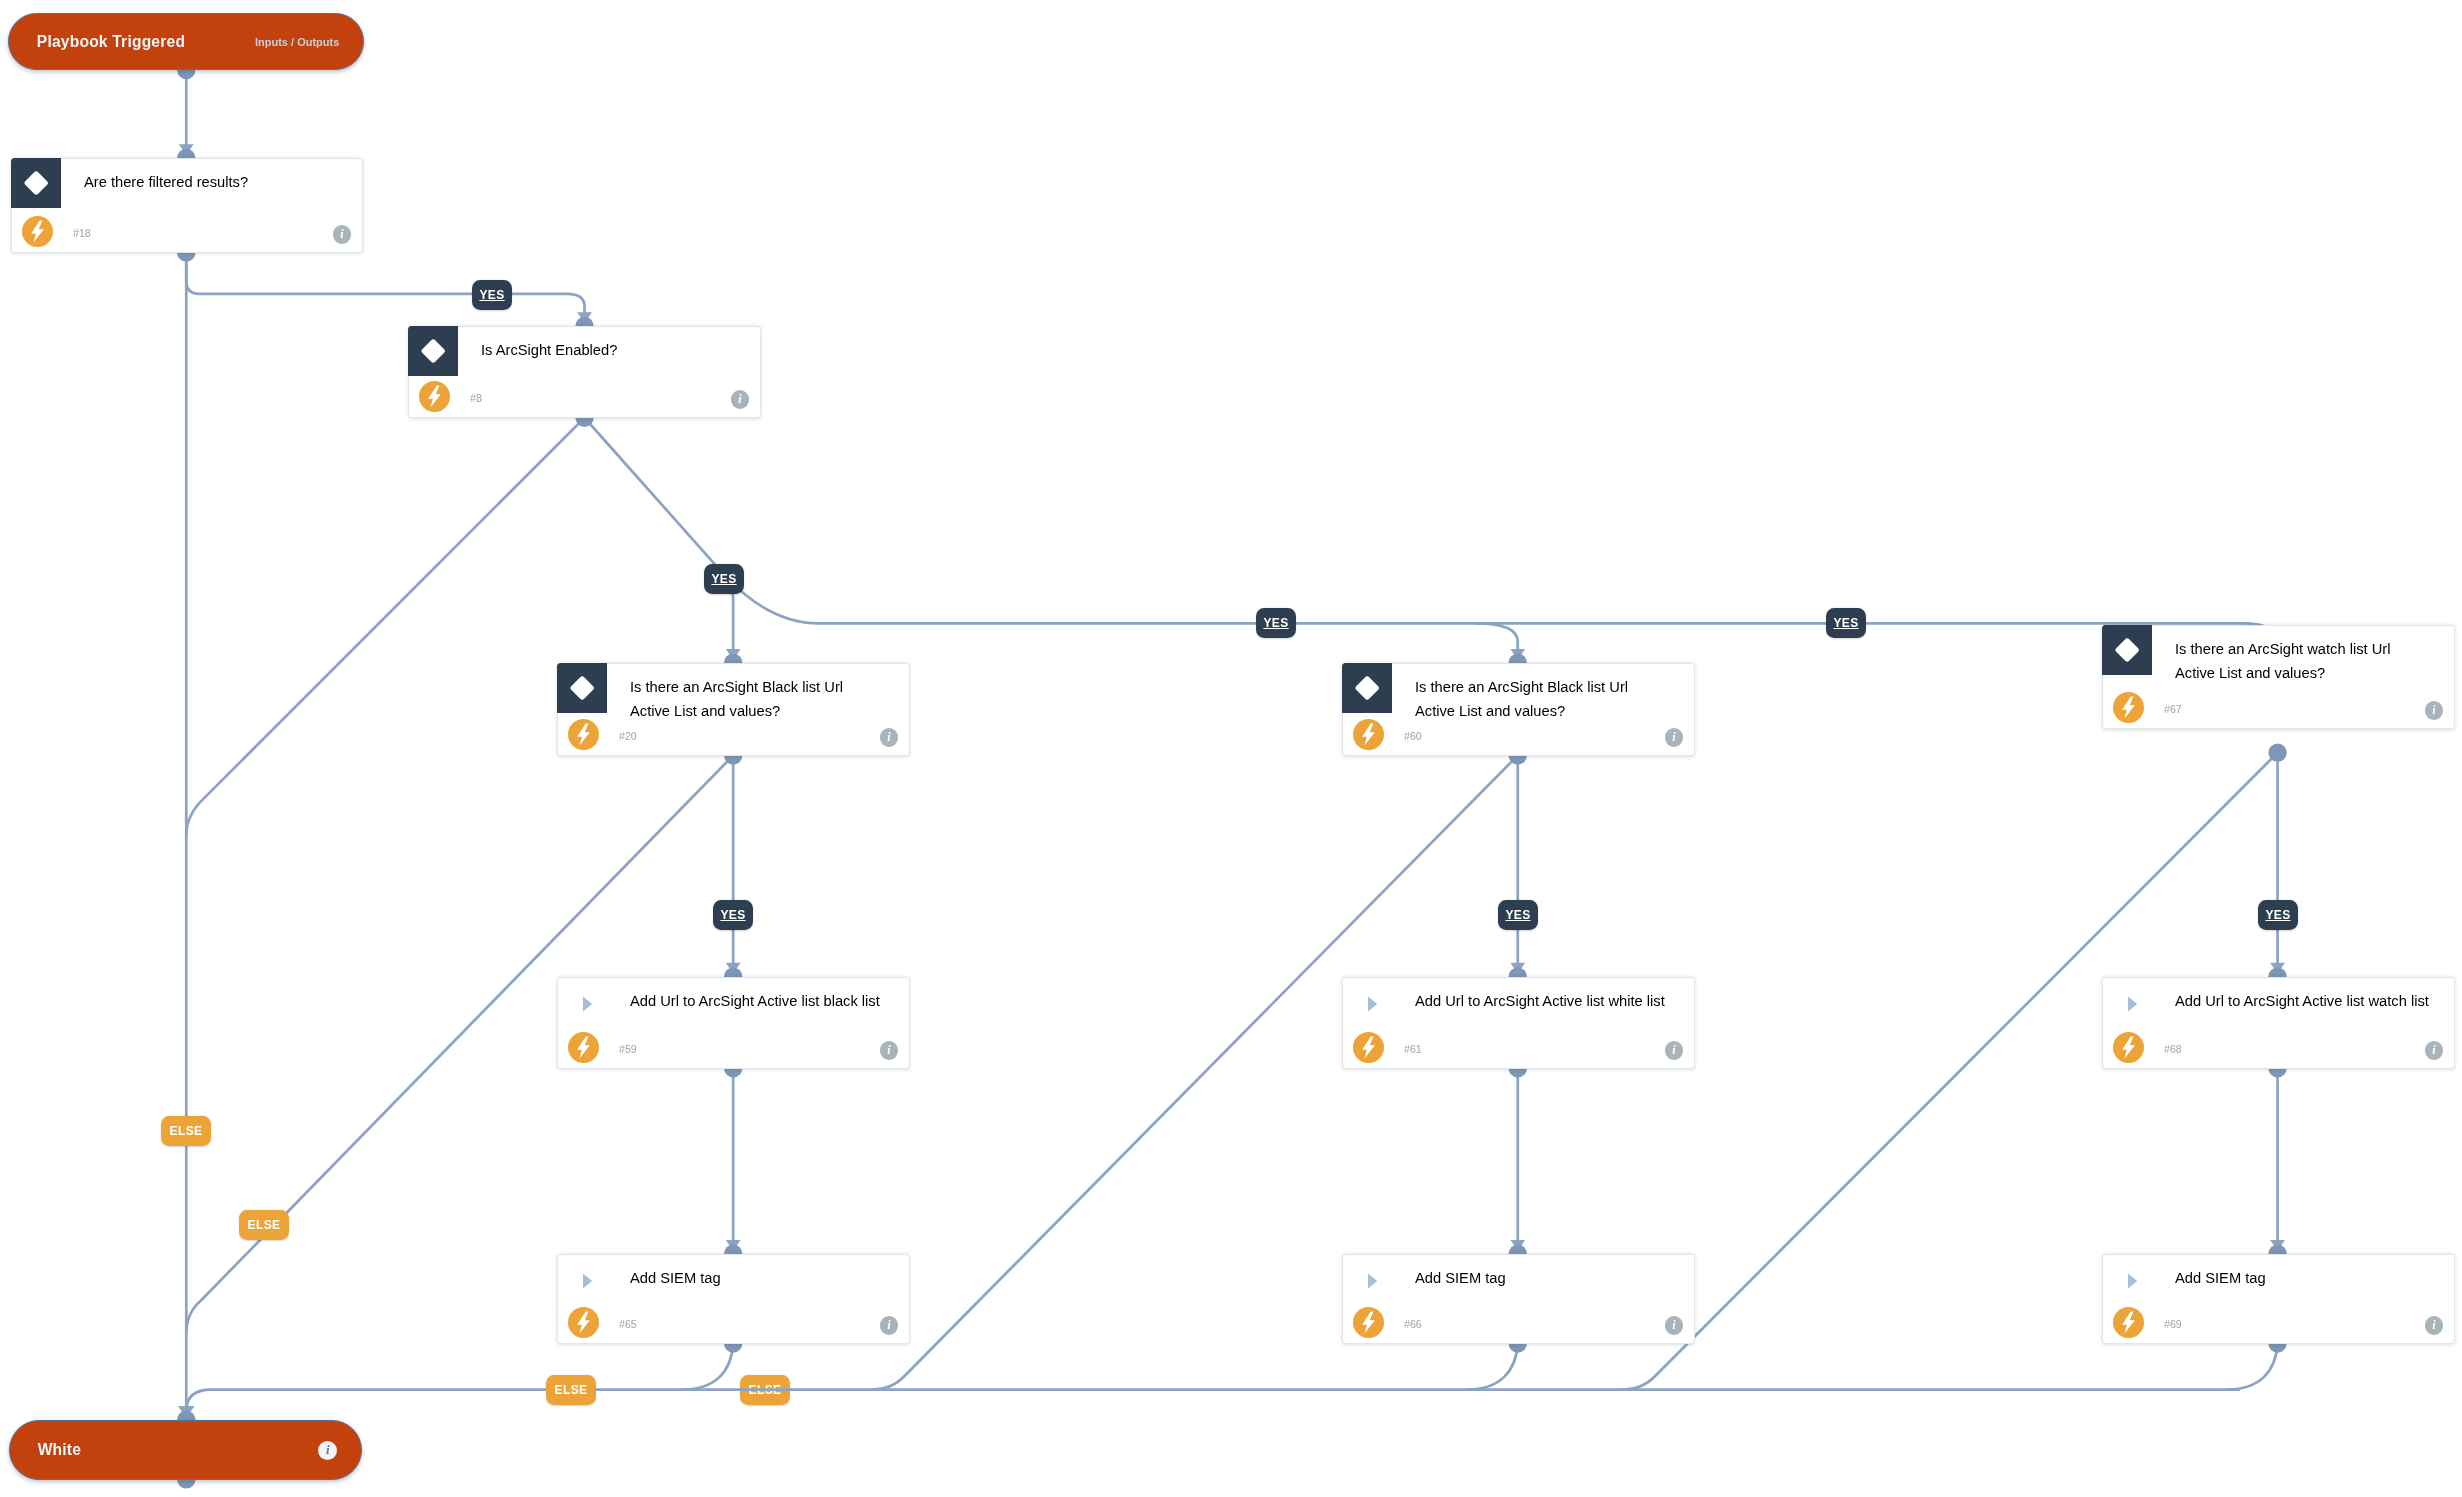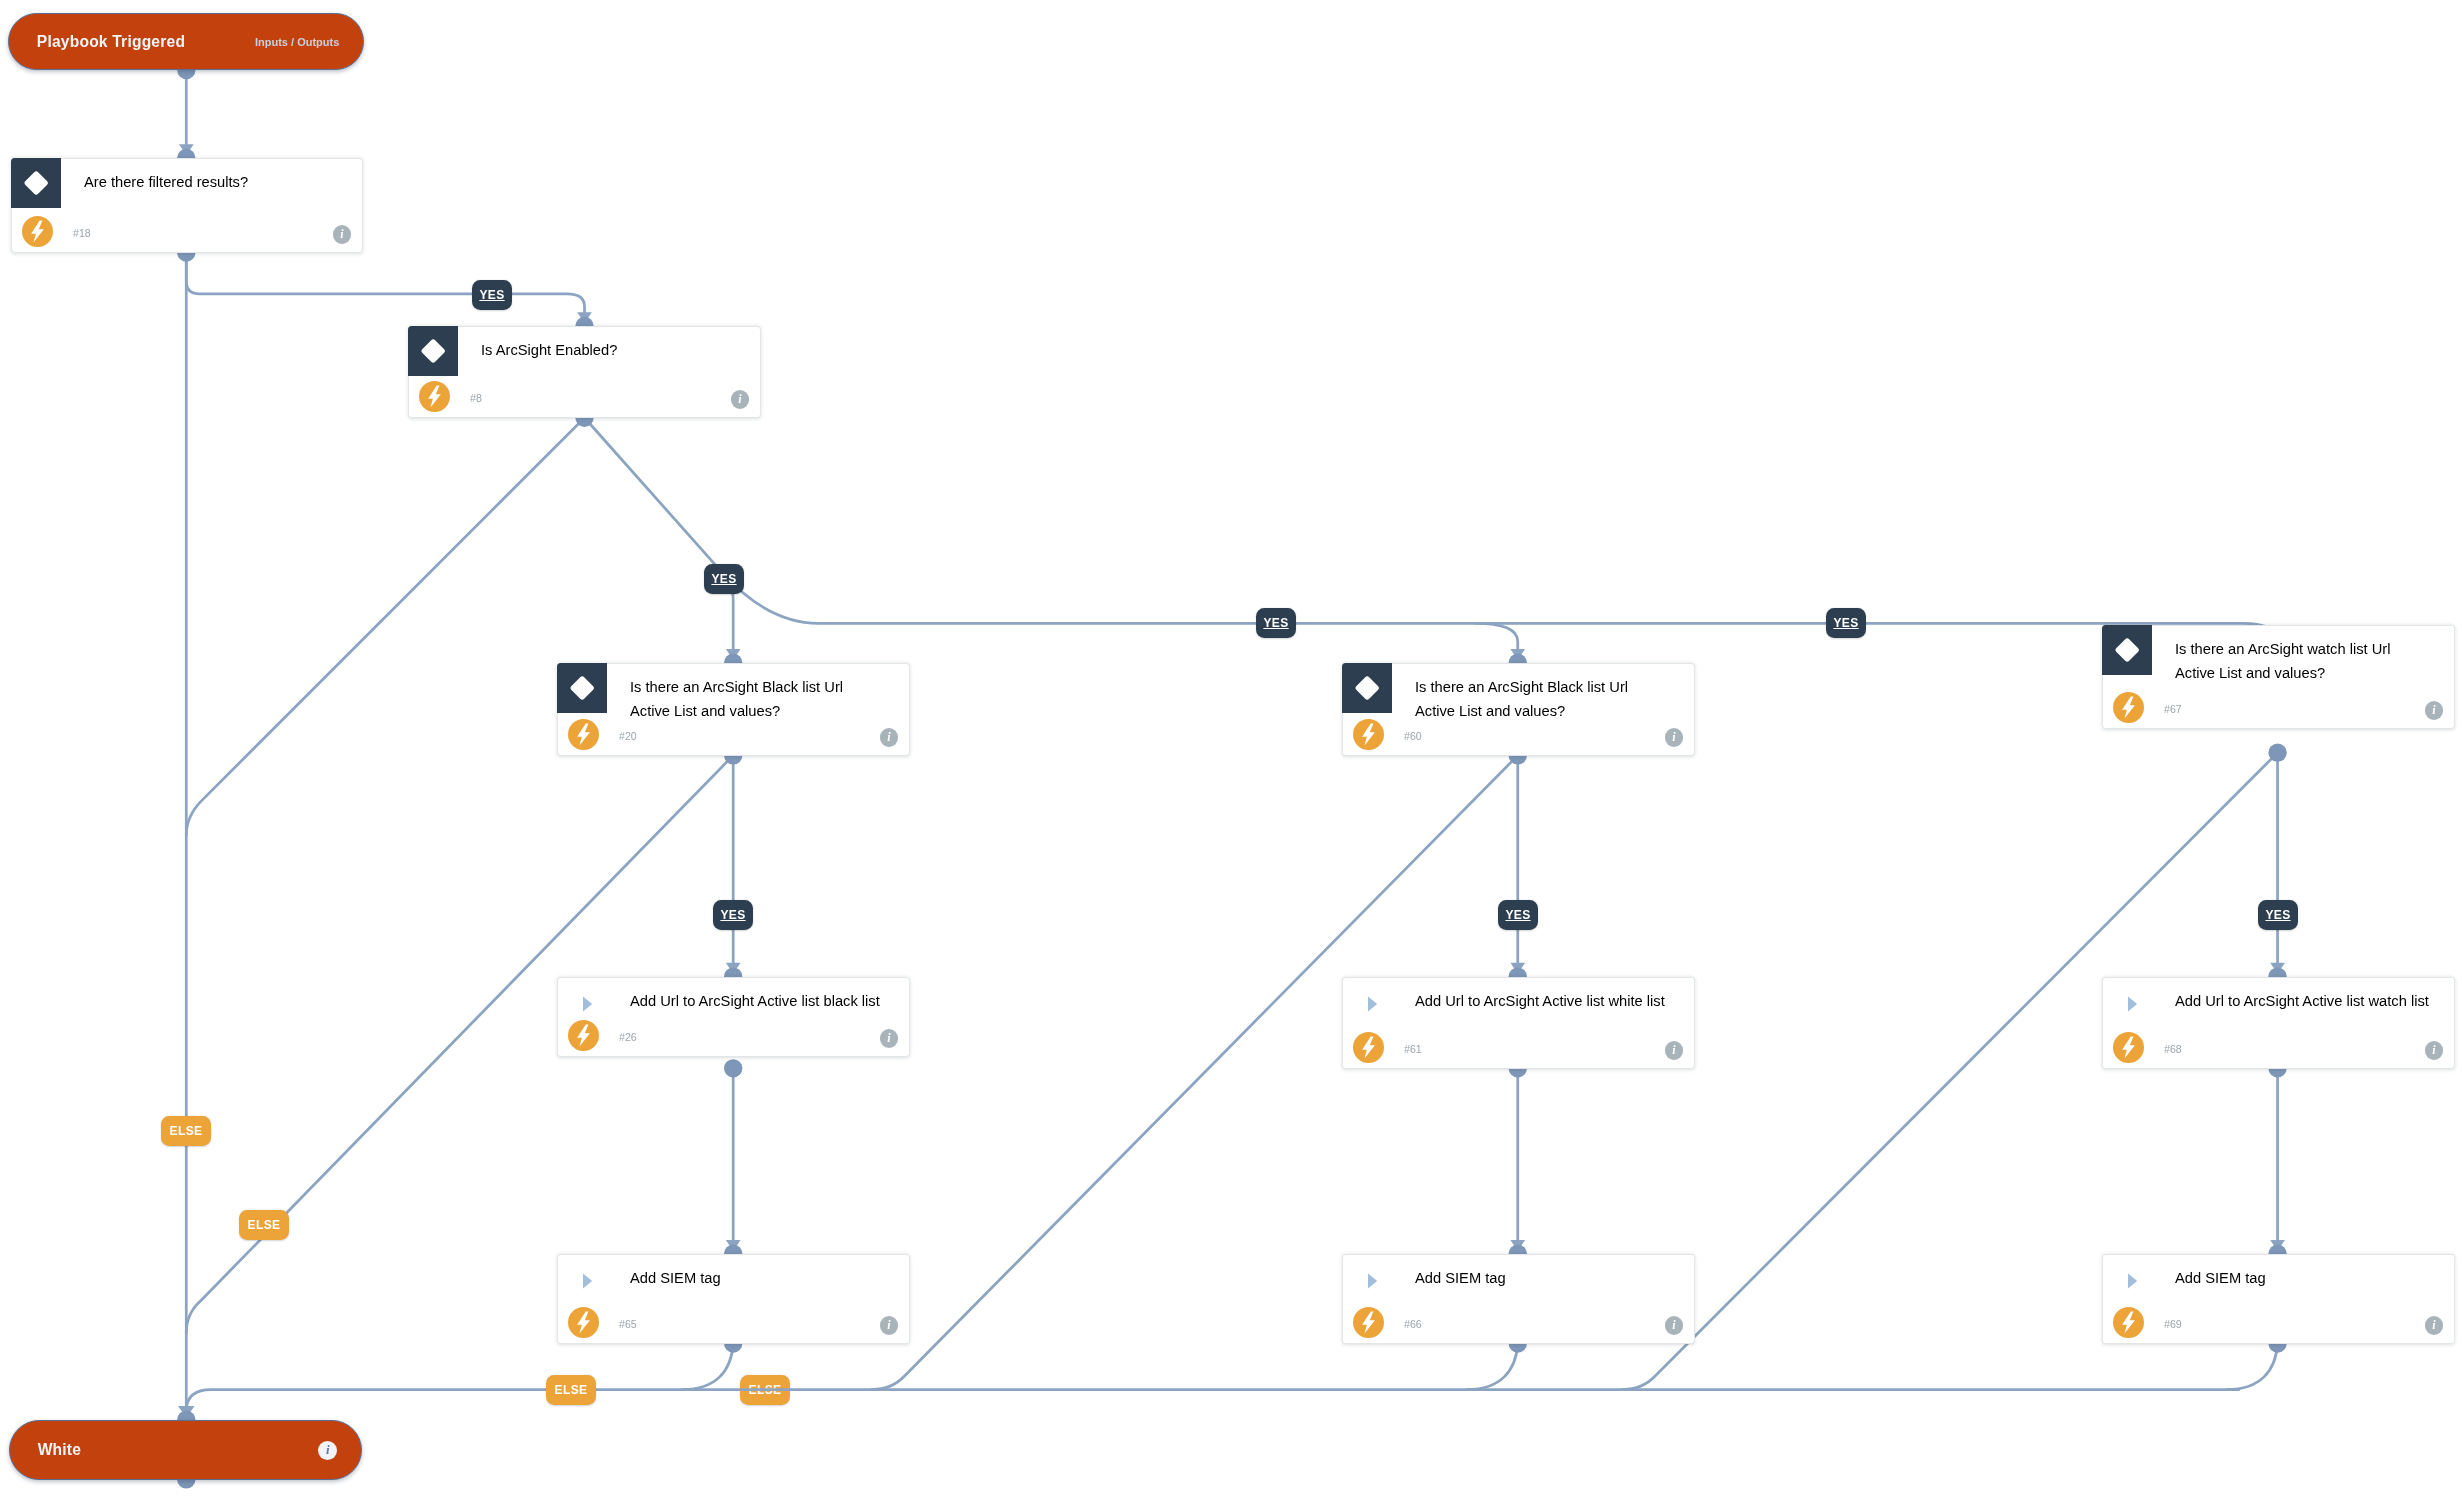--- a/index.html
+++ b/index.html
@@ -210,34 +210,34 @@
     <div class="bolt">
       <svg viewBox="0 0 34 34" width="31" height="31">
           <circle cx="17" cy="17" r="17" fill="#eca439"></circle>
           <path d="M19.5 5 L10 19.5 h5.2 L12.6 29 L24 14.5 h-5.6 L22.4 5 Z" fill="#fff"></path>
         </svg>
     </div>
     <div class="num">#67</div>
     <div class="info">i</div>
   </div>
 
-  <div class="node" style="left:557px;top:977px;width:353px;height:80px">
+  <div class="node" style="left:557px;top:977px;width:353px;height:92px">
     <div class="chev">
       <svg viewBox="0 0 24 24" width="20" height="20">
           <path d="M6 3 L17 12 L6 21 Z" fill="#a2bedd"></path>
         </svg>
     </div>
     <div class="title">Add Url to ArcSight Active list black list</div>
     <div class="bolt">
       <svg viewBox="0 0 34 34" width="31" height="31">
           <circle cx="17" cy="17" r="17" fill="#eca439"></circle>
           <path d="M19.5 5 L10 19.5 h5.2 L12.6 29 L24 14.5 h-5.6 L22.4 5 Z" fill="#fff"></path>
         </svg>
     </div>
-    <div class="num">#26</div>
+    <div class="num">#59</div>
     <div class="info">i</div>
   </div>
 
   <div class="node" style="left:1342px;top:977px;width:353px;height:92px">
     <div class="chev">
       <svg viewBox="0 0 24 24" width="20" height="20">
           <path d="M6 3 L17 12 L6 21 Z" fill="#a2bedd"></path>
         </svg>
     </div>
     <div class="title">Add Url to ArcSight Active list white list</div>

